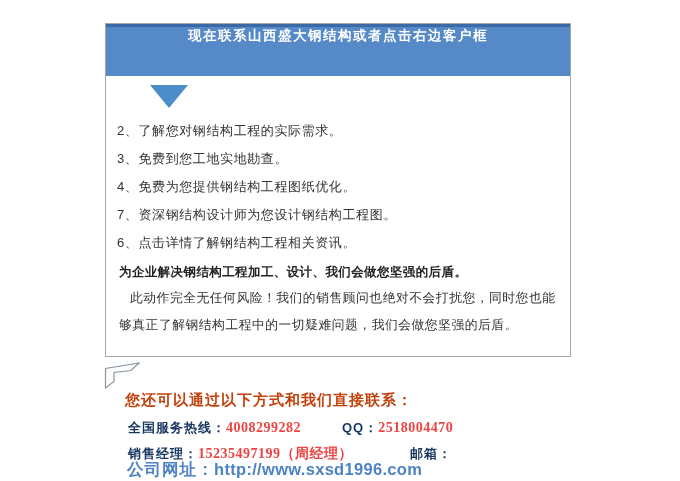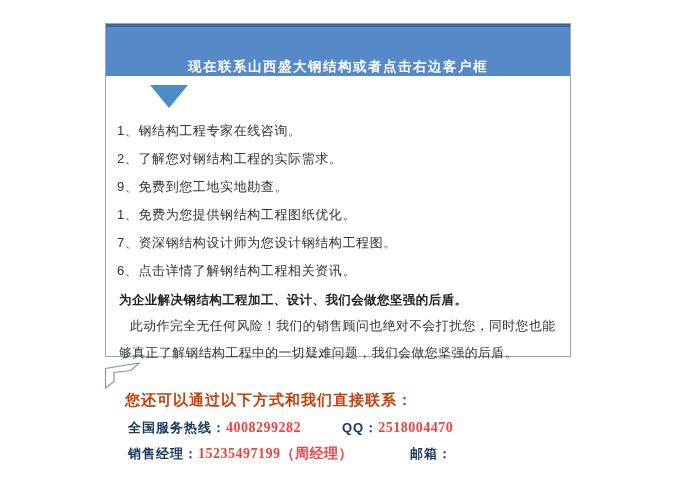--- a/index.html
+++ b/index.html
@@ -6,21 +6,21 @@
   body{font-family:"Liberation Sans","DejaVu Sans",sans-serif;}
   #canvas{position:relative;width:680px;height:481px;background:#ffffff;overflow:hidden;}
 
   
   .promo-box{
     position:absolute;left:105px;top:23px;width:466px;height:334px;
     border:1px solid #a6a6a6;background:#ffffff;box-sizing:border-box;
   }
   .banner{
     height:49px;background:#5689c8;border-top:3px solid #3b69a5;
-    display:flex;align-items:flex-end;justify-content:center;
+    display:flex;align-items:flex-start;justify-content:center;
     color:#ffffff;font-weight:bold;font-size:13.5px;letter-spacing:1.5px;
   }
   .content{position:relative;padding:0 6px 0 5px;}
   .down-triangle{
     width:0;height:0;margin:9px 0 0 39px;
     border-left:19px solid transparent;border-right:19px solid transparent;
     border-top:23px solid #4a8dc9;
   }
   .steps{margin:9px 0 0 0;padding:0 0 0 6px;list-style:none;}
   .steps li{
@@ -69,24 +69,23 @@
 
 <div id="canvas">
 
   <div class="promo-box">
     <div class="banner">
       <span>现在联系山西盛大钢结构或者点击右边客户框</span>
     </div>
     <div class="content">
       <div class="down-triangle"></div>
       <ul class="steps">
-        <li>1、钢结构工程专家在线咨询。</li>
         <li>2、了解您对钢结构工程的实际需求。</li>
-        <li>9、免费到您工地实地勘查。</li>
-        <li>1、免费为您提供钢结构工程图纸优化。</li>
+        <li>3、免费到您工地实地勘查。</li>
+        <li>4、免费为您提供钢结构工程图纸优化。</li>
         <li>7、资深钢结构设计师为您设计钢结构工程图。</li>
         <li>6、点击详情了解钢结构工程相关资讯。</li>
       </ul>
       <p class="headline">为企业解决钢结构工程加工、设计、我们会做您坚强的后盾。</p>
       <p class="body-par">此动作完全无任何风险！我们的销售顾问也绝对不会打扰您，同时您也能够真正了解钢结构工程中的一切疑难问题，我们会做您坚强的后盾。</p>
     </div>
   </div>
 
   <svg class="corner-ribbon" width="36" height="28" viewBox="0 0 36 28">
     <polygon points="1.5,26 1.5,6.5 35,1 27,8.5 10,10.5 10,19.5" fill="#fdfdfd" stroke="#8a96a5" stroke-width="1.2" stroke-linejoin="miter"></polygon>
@@ -104,14 +103,18 @@
   </div>
 
   <div class="contact-line" id="contact-line-2">
     <span class="pair-manager">
       <span class="cjk">销售经理：</span>
       <span class="num">15235497199（周经理）</span>
     </span>
     <span class="cjk">邮箱：</span>
   </div>
 
+  <div class="website-line">
+    <span class="cjk">公司网址 :</span>
+    <a href="#">http://www.sxsd1996.com</a>
+  </div>
 
 </div>
 
 </body></html>

